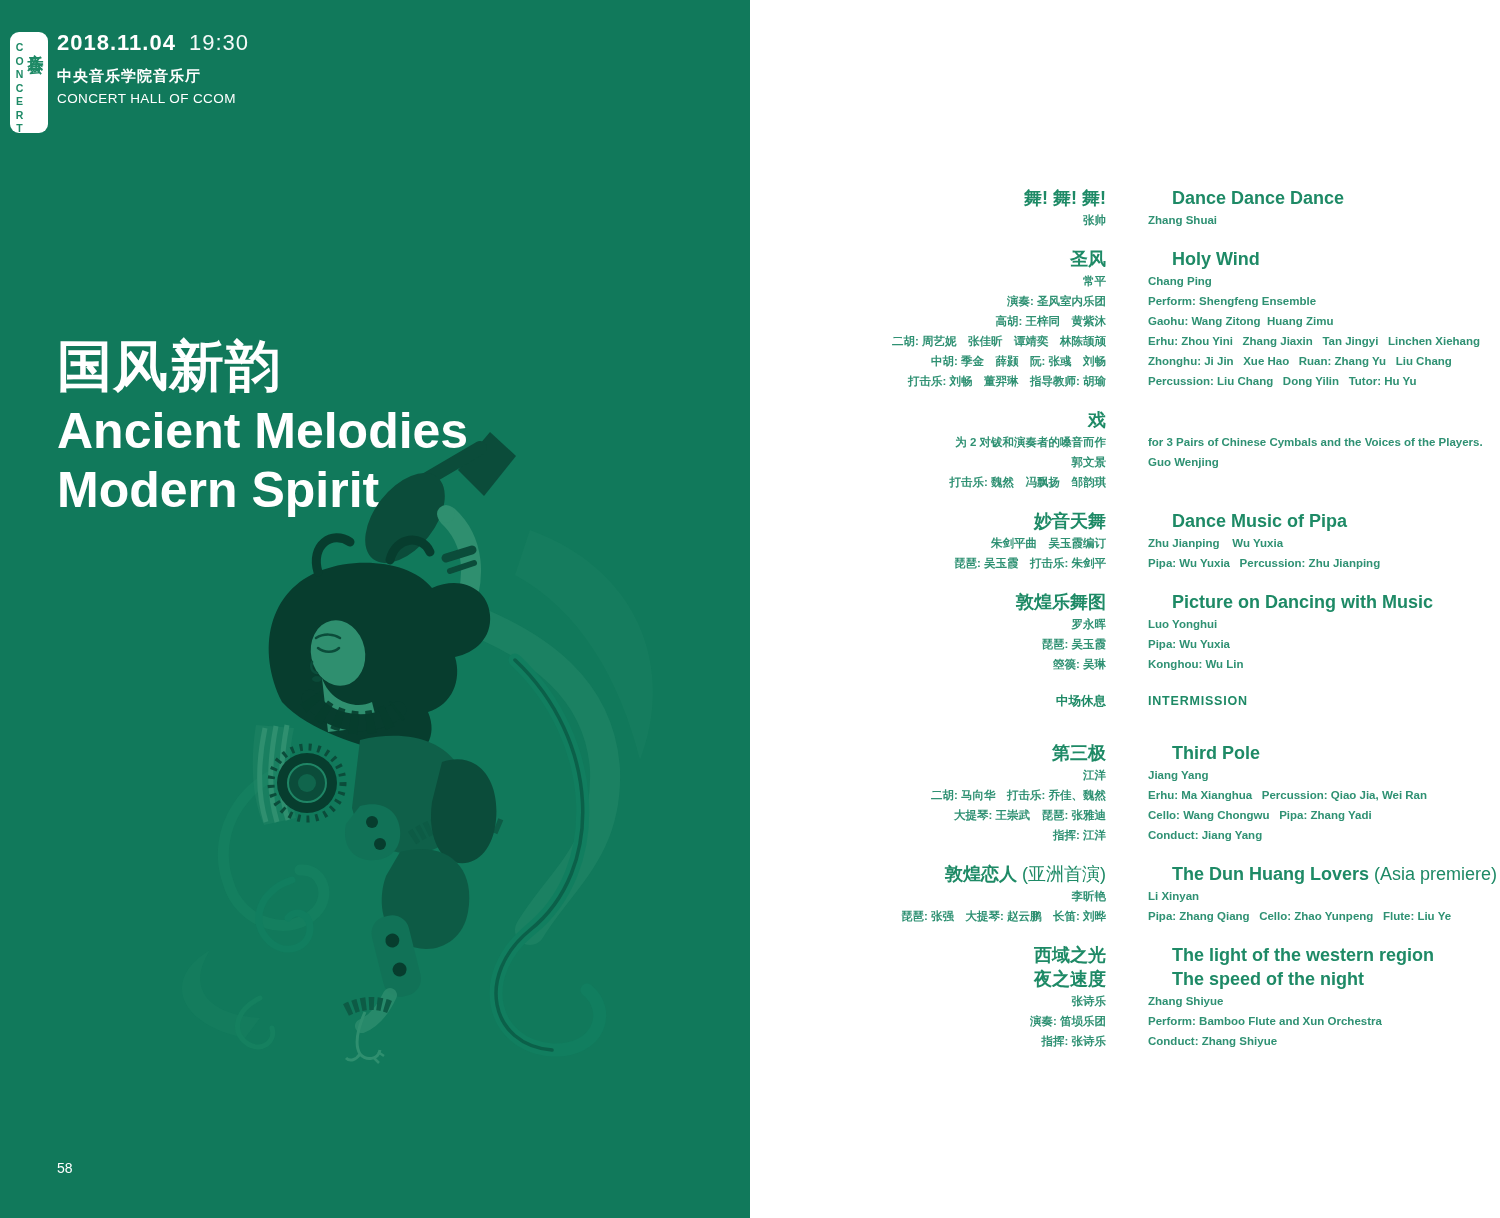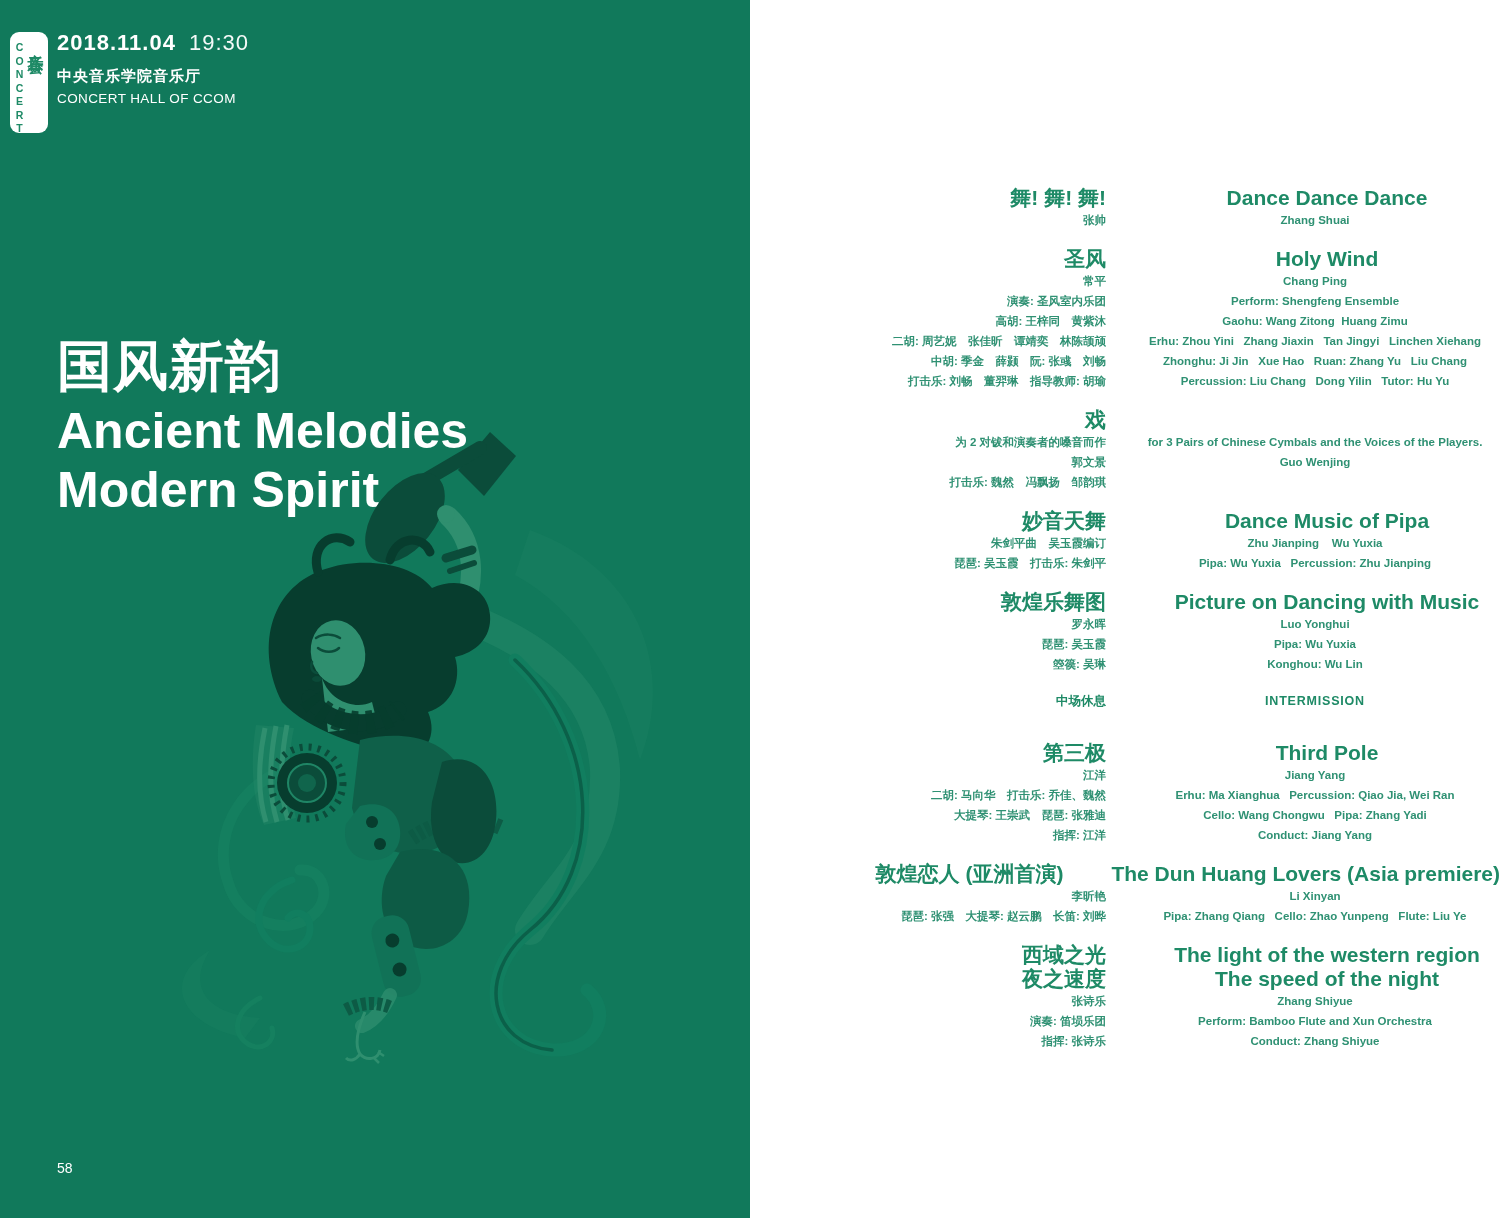--- a/index.html
+++ b/index.html
@@ -36,23 +36,23 @@
   .apsara{position:absolute;left:60px;top:410px;width:660px;height:700px;}
 
   .page-number{position:absolute;left:57px;bottom:42px;color:var(--white);font-size:14px;}
 
   
   .right-panel{position:absolute;left:750px;top:0;width:750px;height:1218px;background:var(--white);}
   .program{position:absolute;left:0;top:186px;width:750px;}
   .block{margin-bottom:17px;}
   .row{display:flex;align-items:baseline;}
   .row .cn{width:356px;text-align:right;white-space:pre;}
-  .row .en{margin-left:24px;white-space:pre;flex:1;text-align:center;}
-  .row.title{font-size:21px;font-weight:700;color:var(--title-green);line-height:24px;gap:24px;}
-  .row.title .suffix{font-weight:700;}
+  .row .en{margin-left:42px;white-space:pre;flex:1;}
+  .row.title{font-size:18px;font-weight:700;color:var(--title-green);line-height:24px;gap:24px;}
+  .row.title .suffix{font-weight:400;}
   .row.line{font-size:11.5px;font-weight:600;color:var(--body-green);line-height:20px;}
   .row.intermission{font-size:12.5px;font-weight:700;color:var(--title-green);line-height:20px;}
   .row.intermission .en{letter-spacing:.8px;}
 </style>
 </head>
 <body>
 
 <div class="page">
 
   <div class="left-panel">

